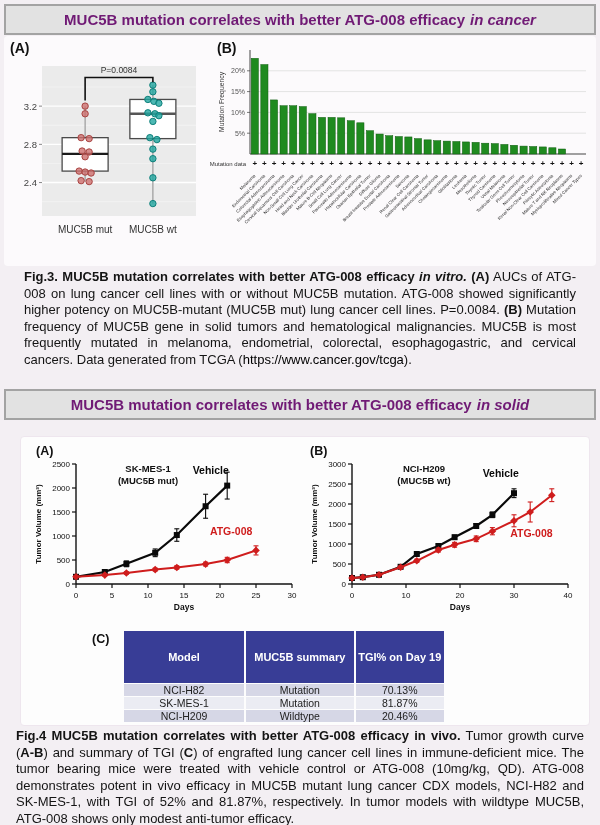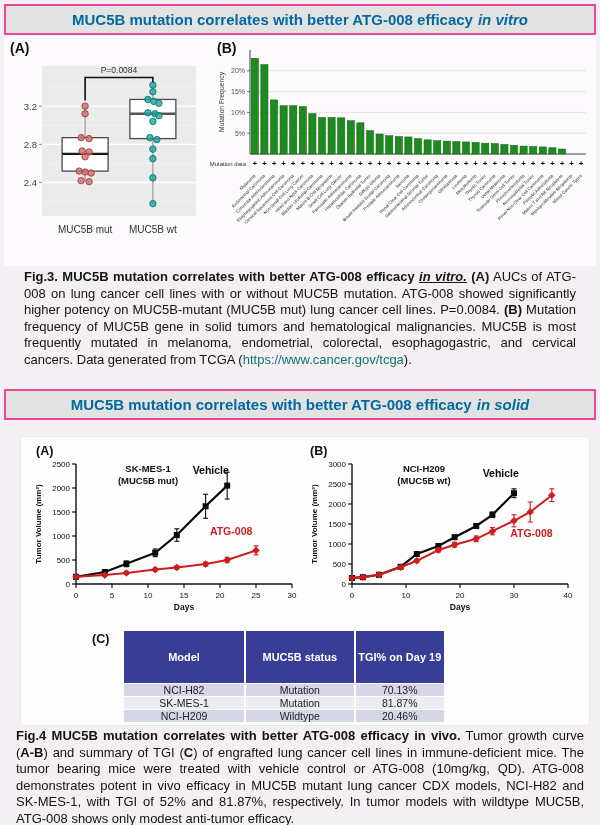--- a/index.html
+++ b/index.html
@@ -1,44 +1,44 @@
 <!DOCTYPE html>
 <html><head>
 <meta charset="utf-8">
 <style>
   html,body{margin:0;padding:0;}
   body{font-family:"Liberation Sans", sans-serif; background:#e9e4e9;}
   #page{position:relative;width:600px;height:825px;background:#f3eff3;overflow:hidden;}
   .card{position:absolute;background:#fcfafc;border-radius:4px;}
   .title-bar{position:absolute;left:4px;width:588px;height:27px;background:#e2e2e2;
-    border:2px solid #ec4899;display:flex;align-items:center;justify-content:center;
-    font-weight:bold;font-size:15px;color:#0369a1;}
+    border:2px solid #a3a3a3;display:flex;align-items:center;justify-content:center;
+    font-weight:bold;font-size:15px;color:#701a75;}
   .title-bar .it{font-style:italic;margin-left:5px;}
   .panel-label{position:absolute;font-weight:bold;color:#111;}
   .pl-lg{font-size:14px;} .pl-sm{font-size:12.5px;}
   .caption{position:absolute;font-size:13px;line-height:1.27;color:#141414;
     text-align:justify;text-align-last:left;}
   .seg-bold{font-weight:bold;margin-top:16px;}
-  .seg-bold-italic{font-weight:bold;font-style:italic;text-decoration:underline;}
-  .seg-link{color:#0f766e;text-decoration:none;cursor:pointer;margin-top:25px;}
+  .seg-bold-italic{font-weight:bold;font-style:italic;}
+  .seg-link{color:#000000;text-decoration:none;cursor:pointer;margin-top:25px;}
   svg{position:absolute;overflow:visible;}
   #tgi-table{position:absolute;left:122px;top:630px;width:324px;border-collapse:separate;border-spacing:2px 1.5px;}
   #tgi-table th{background:#383d96;color:#fff;font-size:11px;font-weight:bold;padding:20px 2px;text-align:center;}
   #tgi-table td{font-size:10.5px;color:#222;padding:0 2px;text-align:center;}
   tr.row-a td{background:#d6d7e6;}
   tr.row-b td{background:#ebecf3;}
 </style>
 </head>
 <body>
 
 <div id="page">
 
   <div class="title-bar" style="top:4px;">
     <span>MUC5B mutation correlates with better ATG-008 efficacy</span>
-    <span class="it">in vitro</span>
+    <span class="it">in cancer</span>
   </div>
 
   <div class="card" style="left:4px;top:36px;width:592px;height:230px;"></div>
   <div class="panel-label pl-lg" style="left:10px;top:40px;">(A)</div>
   <div class="panel-label pl-lg" style="left:217px;top:40px;">(B)</div>
   <svg id="chart-boxplot" width="198" height="218" style="left:8px;top:42px;">
       <rect x="34" y="24" width="154" height="150" fill="#ebebeb"></rect>
       <line x1="34" x2="188" y1="159.66878980891715" y2="159.66878980891715" stroke="#f4f4f4" stroke-width="0.8"></line>
       <line x1="34" x2="188" y1="121.45222929936304" y2="121.45222929936304" stroke="#f4f4f4" stroke-width="0.8"></line>
       <line x1="34" x2="188" y1="83.23566878980893" y2="83.23566878980893" stroke="#f4f4f4" stroke-width="0.8"></line>
@@ -443,21 +443,21 @@
       <path d="M 224.2 58.2 L 228 62 L 224.2 65.8 L 220.39999999999998 62 Z" fill="#cf1d1d"></path>
       <path d="M 245.8 41.400000000000006 L 249.60000000000002 45.2 L 245.8 49 L 242 45.2 Z" fill="#cf1d1d"></path>
       <text x="204.22" y="86.80000000000001" font-size="10.5" text-anchor="start" fill="#cf1d1d" font-family="&quot;Liberation Sans&quot;, sans-serif" font-weight="bold">ATG-008</text>
     </svg>
 
   <div class="panel-label pl-sm" style="left:92px;top:632px;">(C)</div>
   <table id="tgi-table">
     <thead>
         <tr>
           <th style="width: 38%;">Model</th>
-          <th style="width: 34%;">MUC5B status</th>
+          <th style="width: 34%;">MUC5B summary</th>
           <th style="width: 28%;">TGI% on Day 19</th>
         </tr>
       </thead>
     <tbody>
         <tr class="row-a">
           <td>NCI-H82</td>
           <td>Mutation</td>
           <td>70.13%</td>
         </tr>
         <tr class="row-b">

